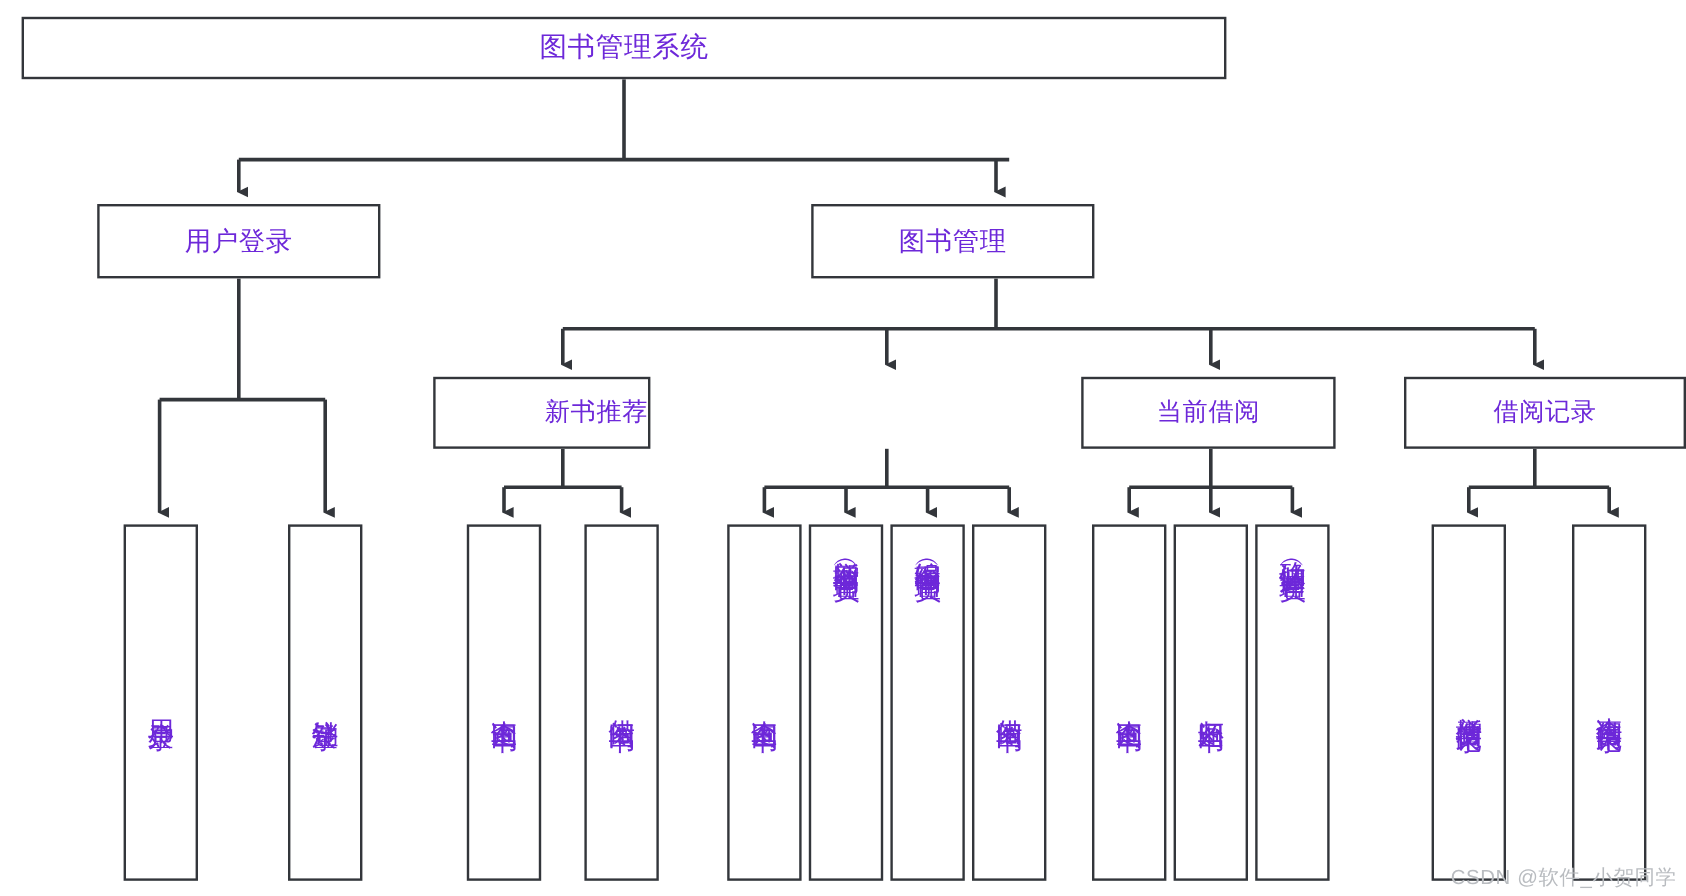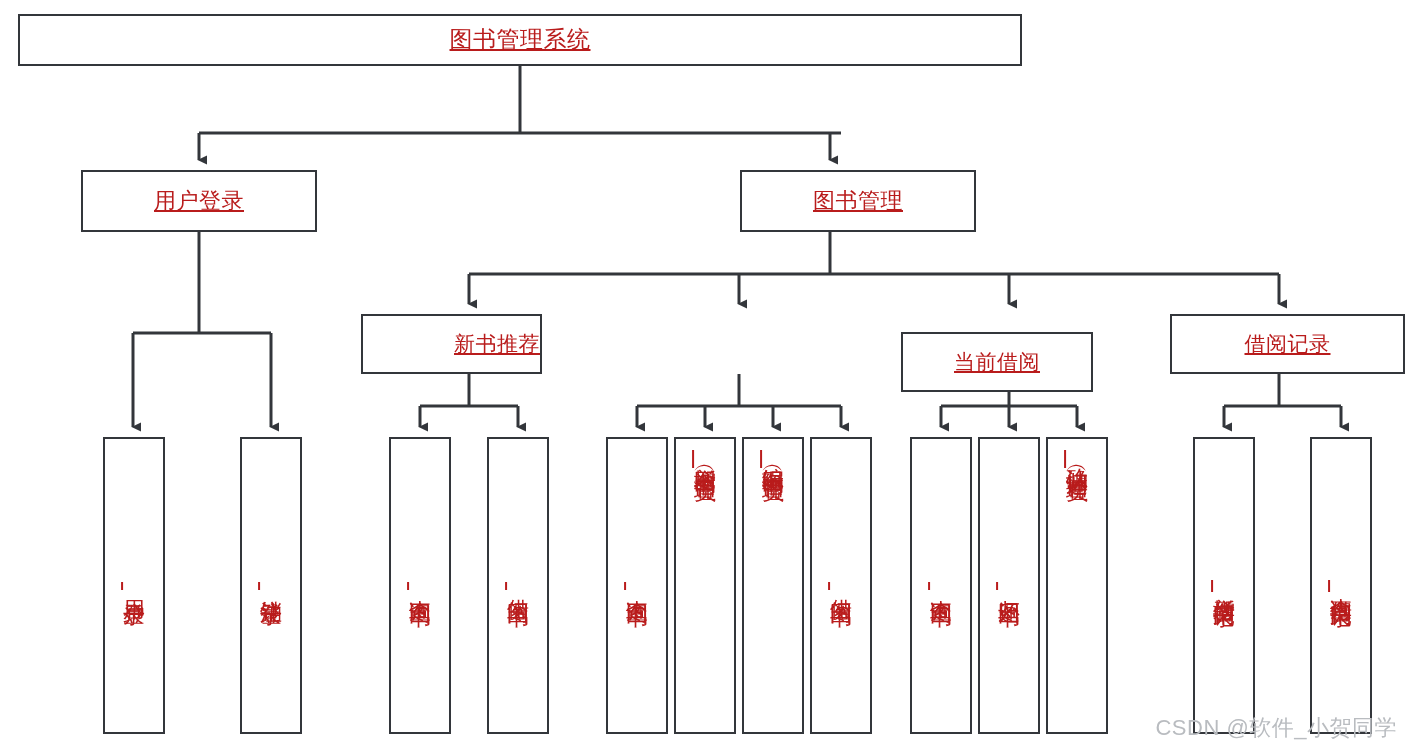--- a/index.html
+++ b/index.html
@@ -36,22 +36,21 @@
     display: flex;
     align-items: center;
     justify-content: center;
     text-align: center;
     z-index: 2;
   }
   .node .node-label {
     display: block;
     line-height: 1.18;
     letter-spacing: 0.5px;
-    color: #b91c1c;
-    text-decoration: underline;
+    color: #6d28d9;
   }
   .node-root .node-label {
     font-size: 23px;
   }
   .node-level2 .node-label {
     font-size: 22px;
   }
   .node-level3 .node-label {
     font-size: 21px;
   }
@@ -68,21 +67,21 @@
     white-space: nowrap;
   }
   .node-leaf.leaf-centered {
     align-items: center;
     padding-top: 0;
   }
   #watermark {
     position: absolute;
     right: 8px;
     bottom: 4px;
-    font-size: 22px;
+    font-size: 17px;
     color: #b9bcc0;
     letter-spacing: 0.5px;
     z-index: 5;
     white-space: nowrap;
   }
 </style>
 </head>
 <body>
 
 <div id="diagram-root">
@@ -137,28 +136,28 @@
     </g>
   </svg>
 
   <div class="node node-root" style="left:18px; top:14px; width:1004px; height:52px;">
     <span class="node-label">图书管理系统</span>
   </div>
 
   <div class="node node-level2" style="left:81px; top:170px; width:236px; height:62px;">
     <span class="node-label">用户登录</span>
   </div>
-  <div class="node node-level2" style="left:740px; top:170px; width:236px; height:62px;">
+  <div class="node node-level2" style="left:676px; top:170px; width:236px; height:62px;">
     <span class="node-label">图书管理</span>
   </div>
 
   <div class="node node-level3" style="left:361px; top:314px; width:181px; height:60px;justify-content:flex-end;">
     <span class="node-label">新书推荐</span>
   </div>
-  <div class="node node-level3" style="left:901px; top:332px; width:192px; height:60px;">
+  <div class="node node-level3" style="left:901px; top:314px; width:212px; height:60px;">
     <span class="node-label">当前借阅</span>
   </div>
   <div class="node node-level3" style="left:1170px; top:314px; width:235px; height:60px;">
     <span class="node-label">借阅记录</span>
   </div>
 
   <div class="node node-leaf leaf-centered" style="left:103px; top:437px; width:62px; height:297px;">
     <span class="node-label">用户登录</span>
   </div>
   <div class="node node-leaf leaf-centered" style="left:240px; top:437px; width:62px; height:297px;">

